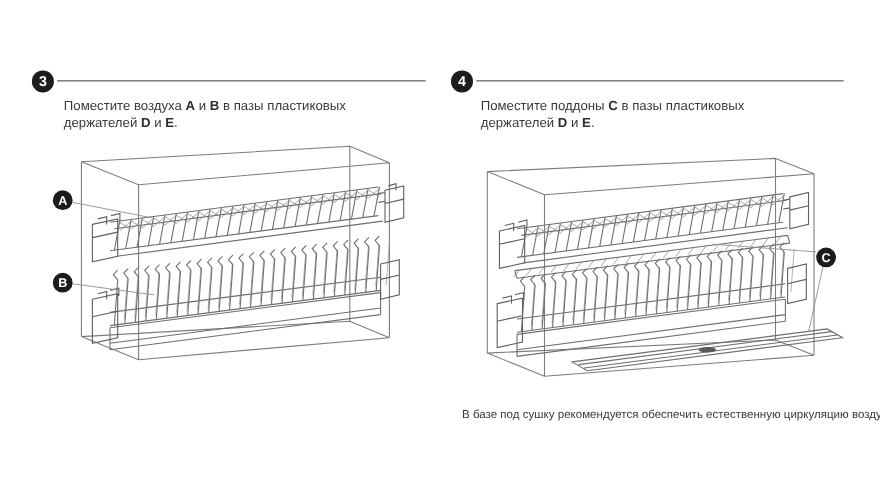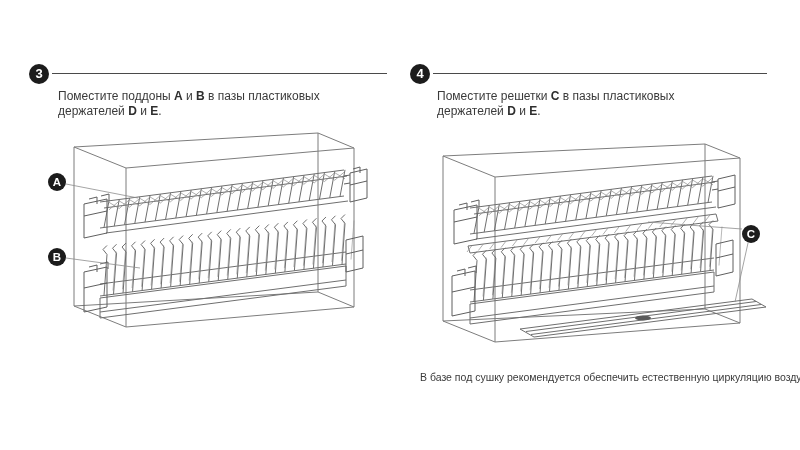--- a/index.html
+++ b/index.html
@@ -17,29 +17,29 @@
   svg text.badge-letter{fill:#ffffff;font-family:"Liberation Sans",sans-serif;
        font-size:11.5px;font-weight:bold;}
 </style>
 </head>
 <body>
 
 <div class="step-circle" style="left:29px;top:64px;">3</div>
 <div class="step-rule" style="left:52px;top:73px;width:335px;"></div>
 
 <div class="instruction" style="left:58px;top:89px;width:320px;">
-  <div><span>Поместите поддоны </span><b>A</b><span> и </span><b>B</b><span> в пазы пластиковых</span></div>
+  <div><span>Поместите воздуха </span><b>A</b><span> и </span><b>B</b><span> в пазы пластиковых</span></div>
   <div><span>держателей </span><b>D</b><span> и </span><b>E</b><span>.</span></div>
 </div>
 
 <div class="step-circle" style="left:410px;top:64px;">4</div>
 <div class="step-rule" style="left:433px;top:73px;width:334px;"></div>
 
 <div class="instruction" style="left:437px;top:89px;width:330px;">
-  <div><span>Поместите решетки </span><b>C</b><span> в пазы пластиковых</span></div>
+  <div><span>Поместите поддоны </span><b>C</b><span> в пазы пластиковых</span></div>
   <div><span>держателей </span><b>D</b><span> и </span><b>E</b><span>.</span></div>
 </div>
 
 <p class="note">В базе под сушку рекомендуется обеспечить естественную циркуляцию воздуха.</p>
 
 <svg style="left:30px;top:125px;" width="365" height="225" viewBox="30 125 365 225">
   <path d="M74,147 L318,133 M74,147 L74,306 M318,133 L318,292 M74,306 L318,292
            M74,147 L126,168 M318,133 L354,148 M74,306 L126,327 M318,292 L354,307
            M126,168 L354,148 M126,168 L126,327 M354,148 L354,307 M126,327 L354,307" fill="none" stroke="#7d7d7d" stroke-width="1"></path>
 

